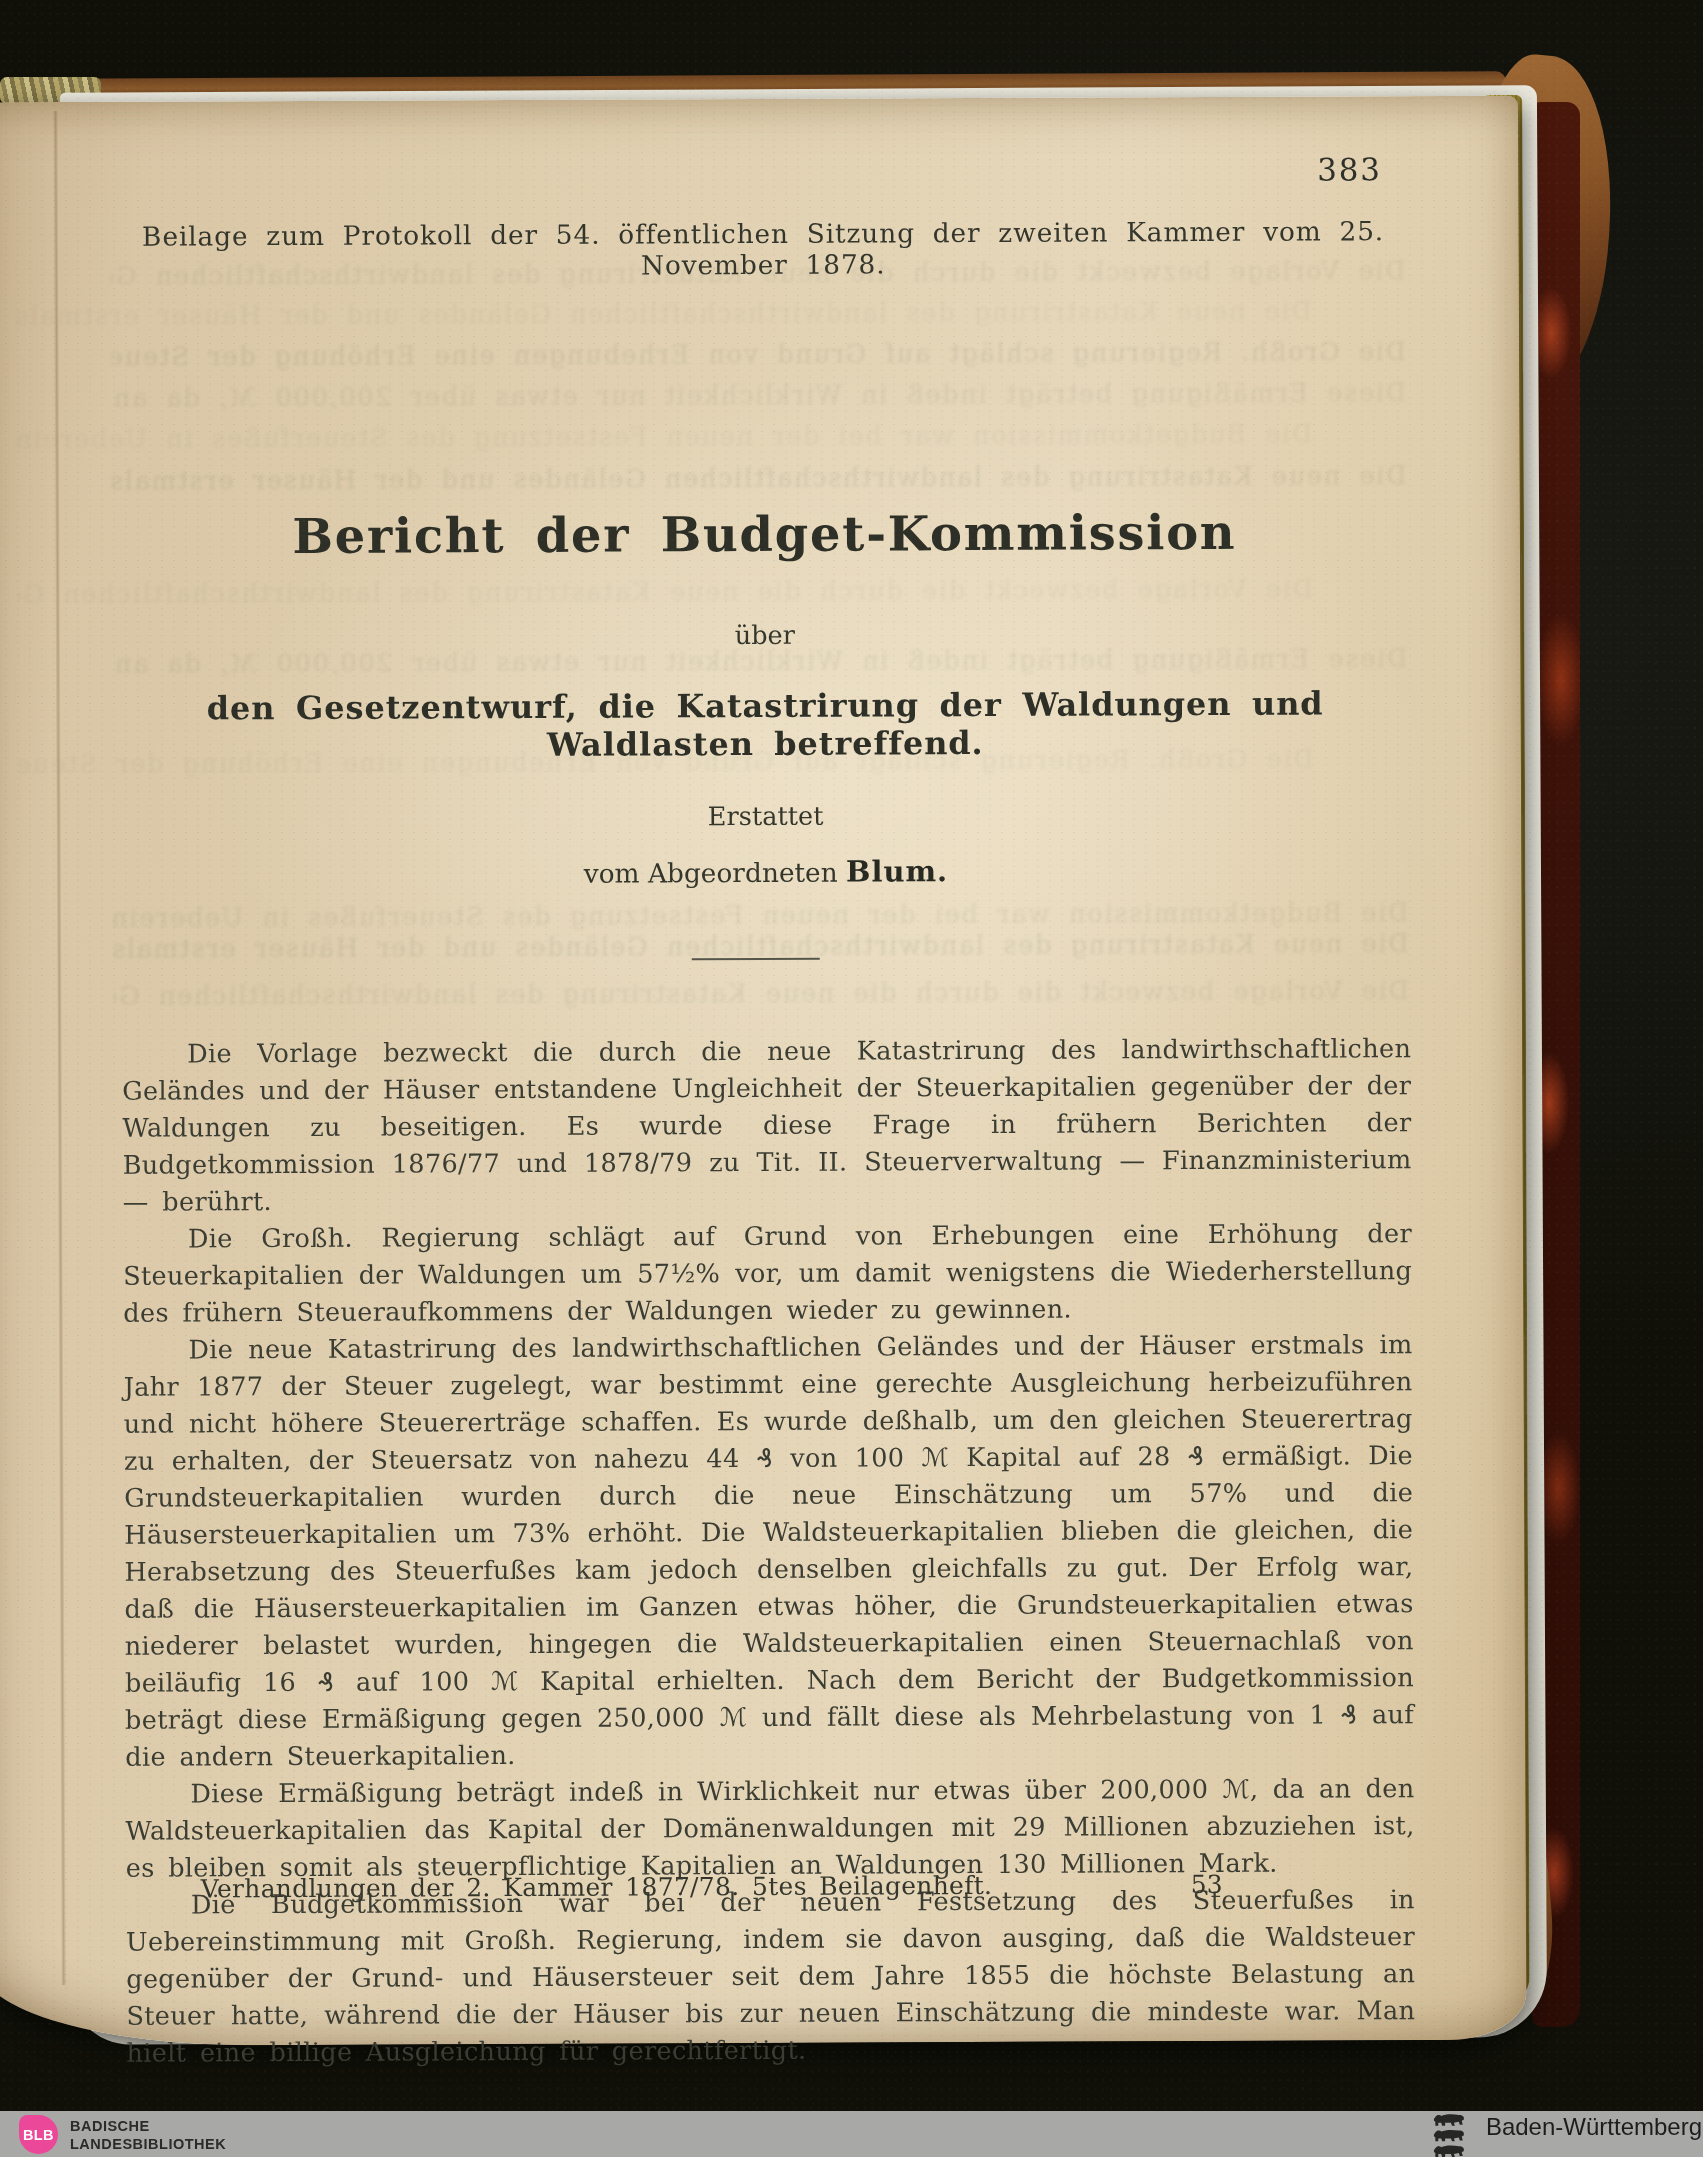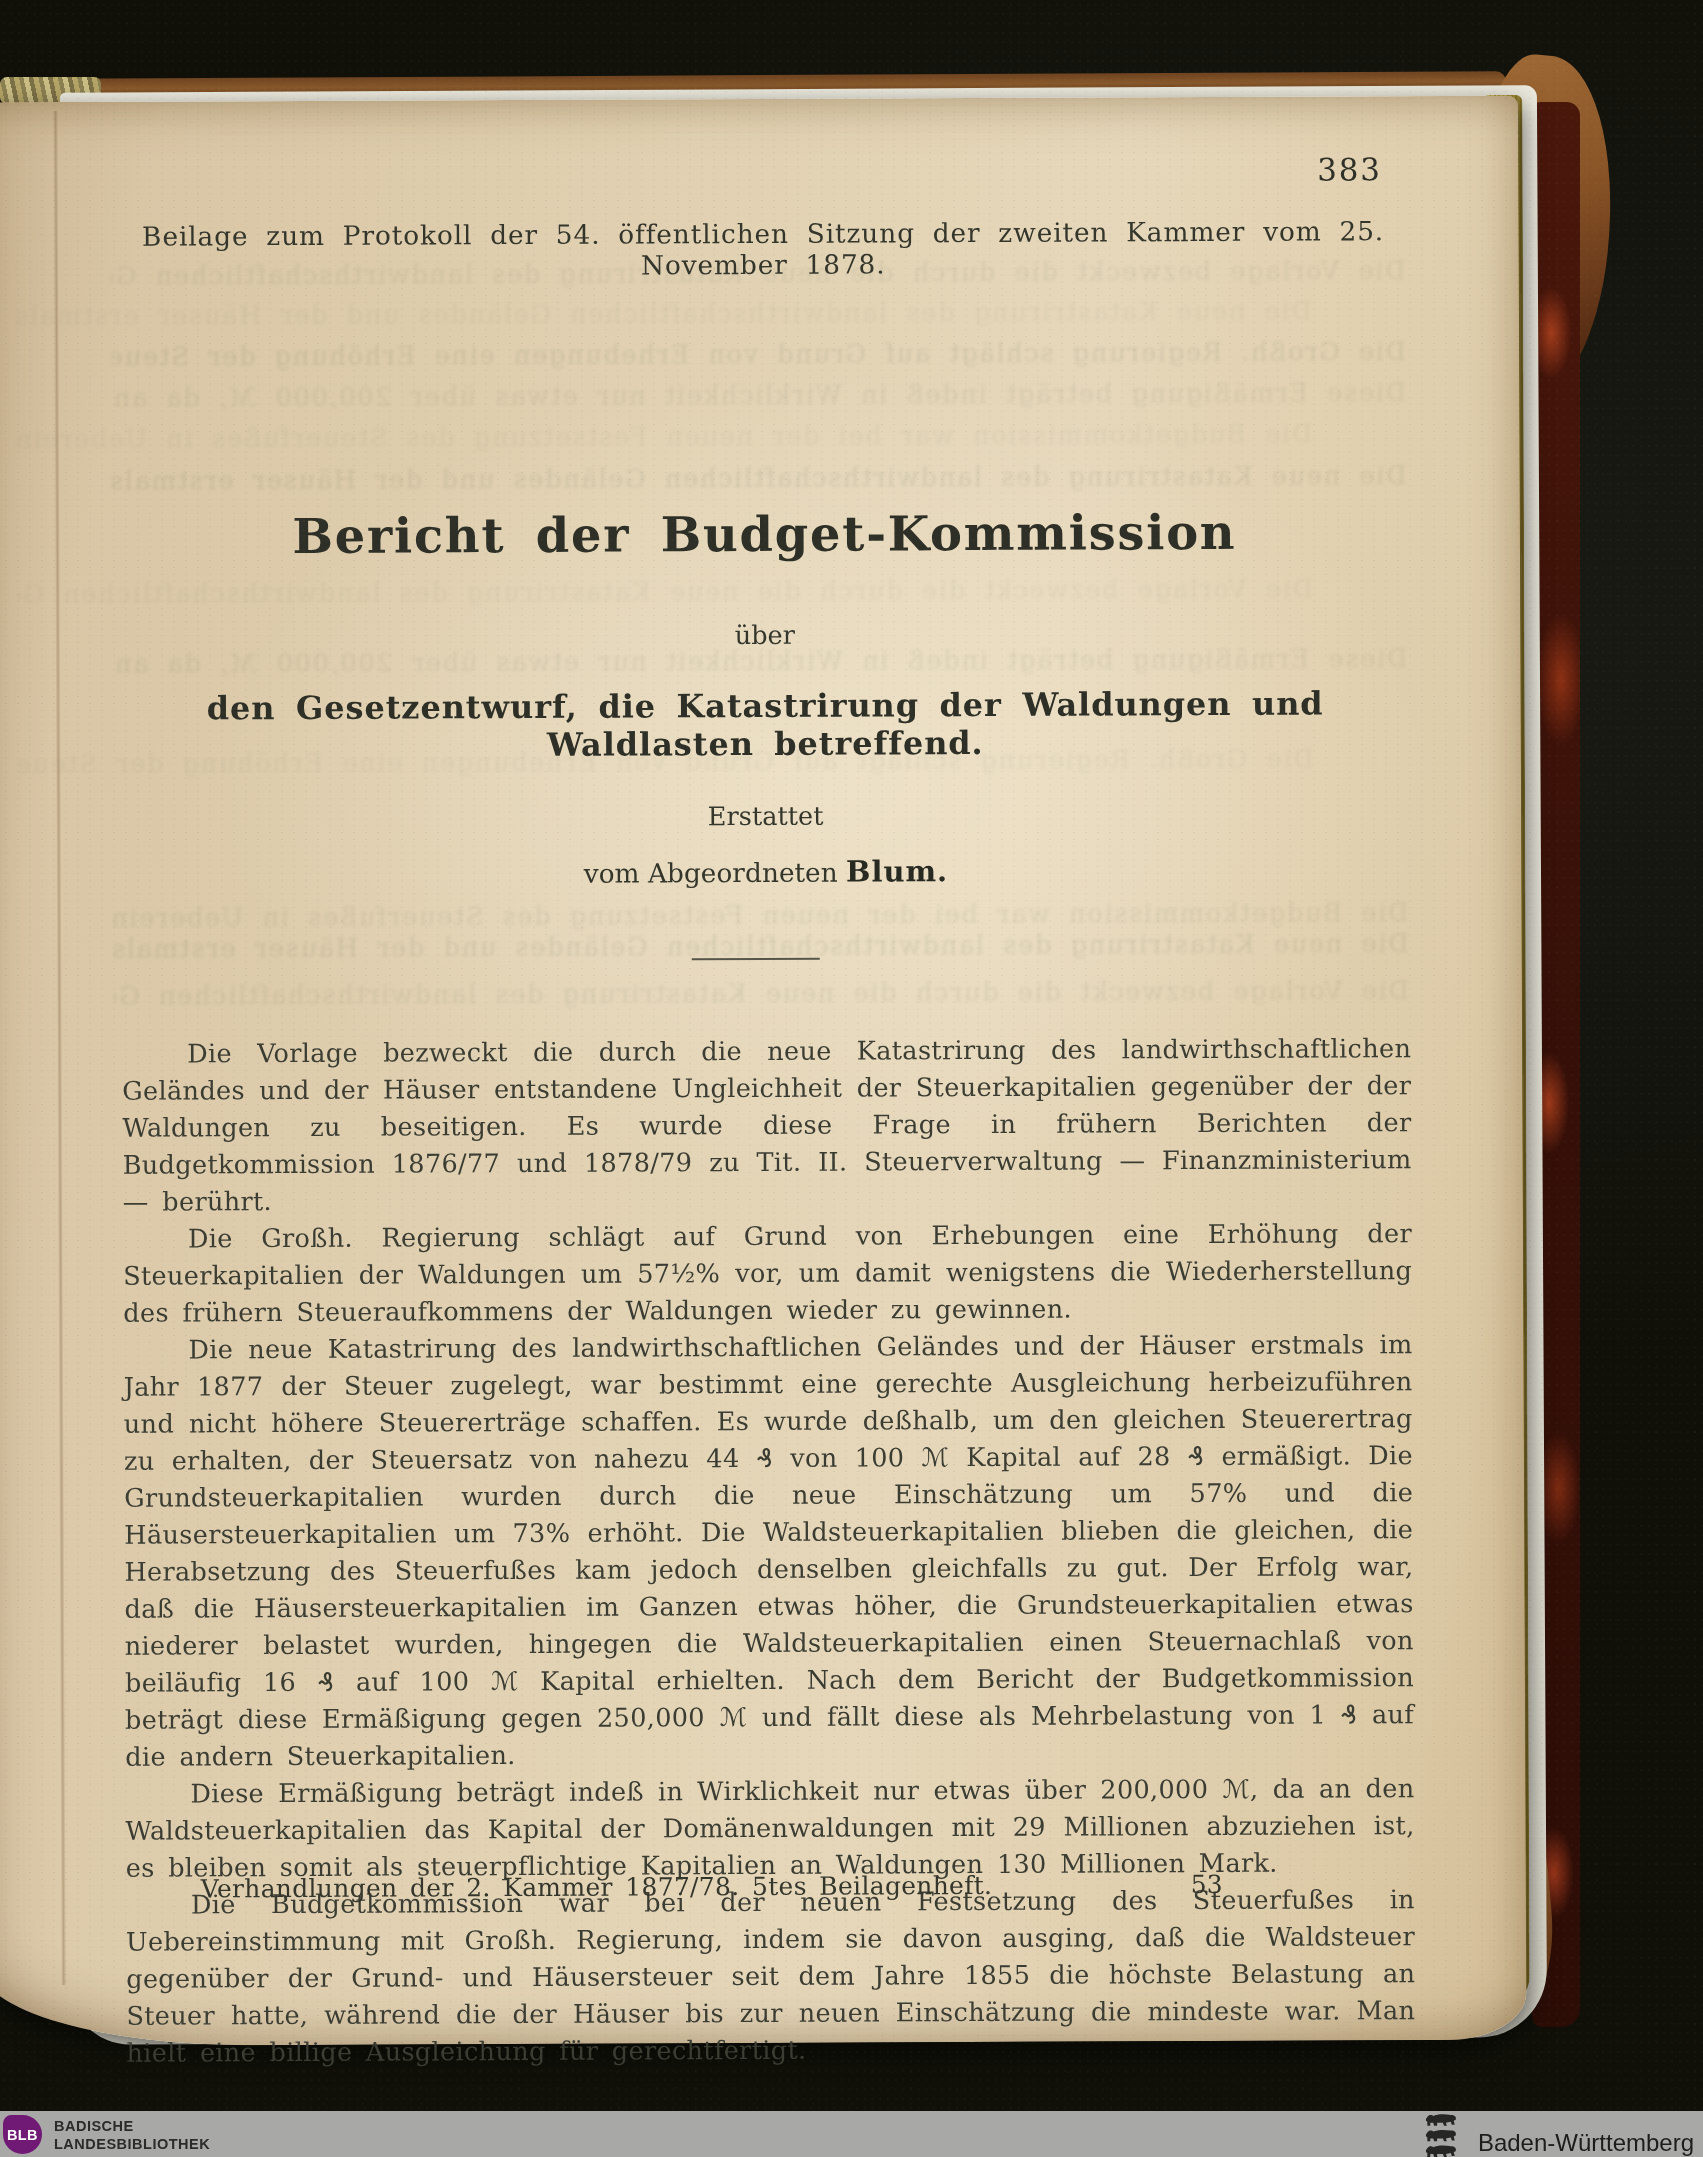--- a/index.html
+++ b/index.html
@@ -87,26 +87,26 @@
     border-top:2.6px solid #55554a;}
   .bodytext{position:absolute;top:934px;left:0;width:1289px;font-size:25.6px;line-height:37px;
     text-align:justify;letter-spacing:0.3px;word-spacing:5.1px;color:#3b3d33;}
   .bodytext p{margin:0;text-indent:65px;}
   .footnote{position:absolute;top:1773px;left:0;width:1289px;font-size:25px;color:#34362c;}
   .footnote .fn-text{margin-left:75px;letter-spacing:0.3px;word-spacing:4.3px;}
   .footnote .sheet{position:absolute;left:1065px;top:0;}
   
   .bar{position:absolute;left:0;top:2111px;width:1704px;height:47px;background:#a8a8a6;
     font-family:"Liberation Sans","DejaVu Sans",sans-serif;display:flex;align-items:center;}
-  .blb-logo{width:39px;height:39px;margin-left:3px;background:#701a75;color:#fff;
+  .blb-logo{width:39px;height:39px;margin-left:19px;background:#ec4899;color:#fff;
     border-radius:8.5px 50% 50% 50%;display:flex;align-items:center;justify-content:center;
     font-size:14.5px;font-weight:bold;letter-spacing:0.4px;}
   .lib-name{margin-left:12px;font-size:14.5px;font-weight:bold;line-height:18px;
     color:#2b2b2b;letter-spacing:0.5px;}
-  .bar-right{margin-left:auto;margin-right:10px;display:flex;align-items:flex-end;gap:19px;}
+  .bar-right{margin-left:auto;margin-right:2px;display:flex;align-items:flex-start;gap:19px;}
   .lions{display:block;}
   .state-name{font-size:24px;color:#1d1d1d;}
 </style>
 </head>
 <body>
 
 <div class="photo">
   <div class="leather-top-strip"></div>
   <div class="headband"></div>
   <div class="leather-corner-tr"></div>

